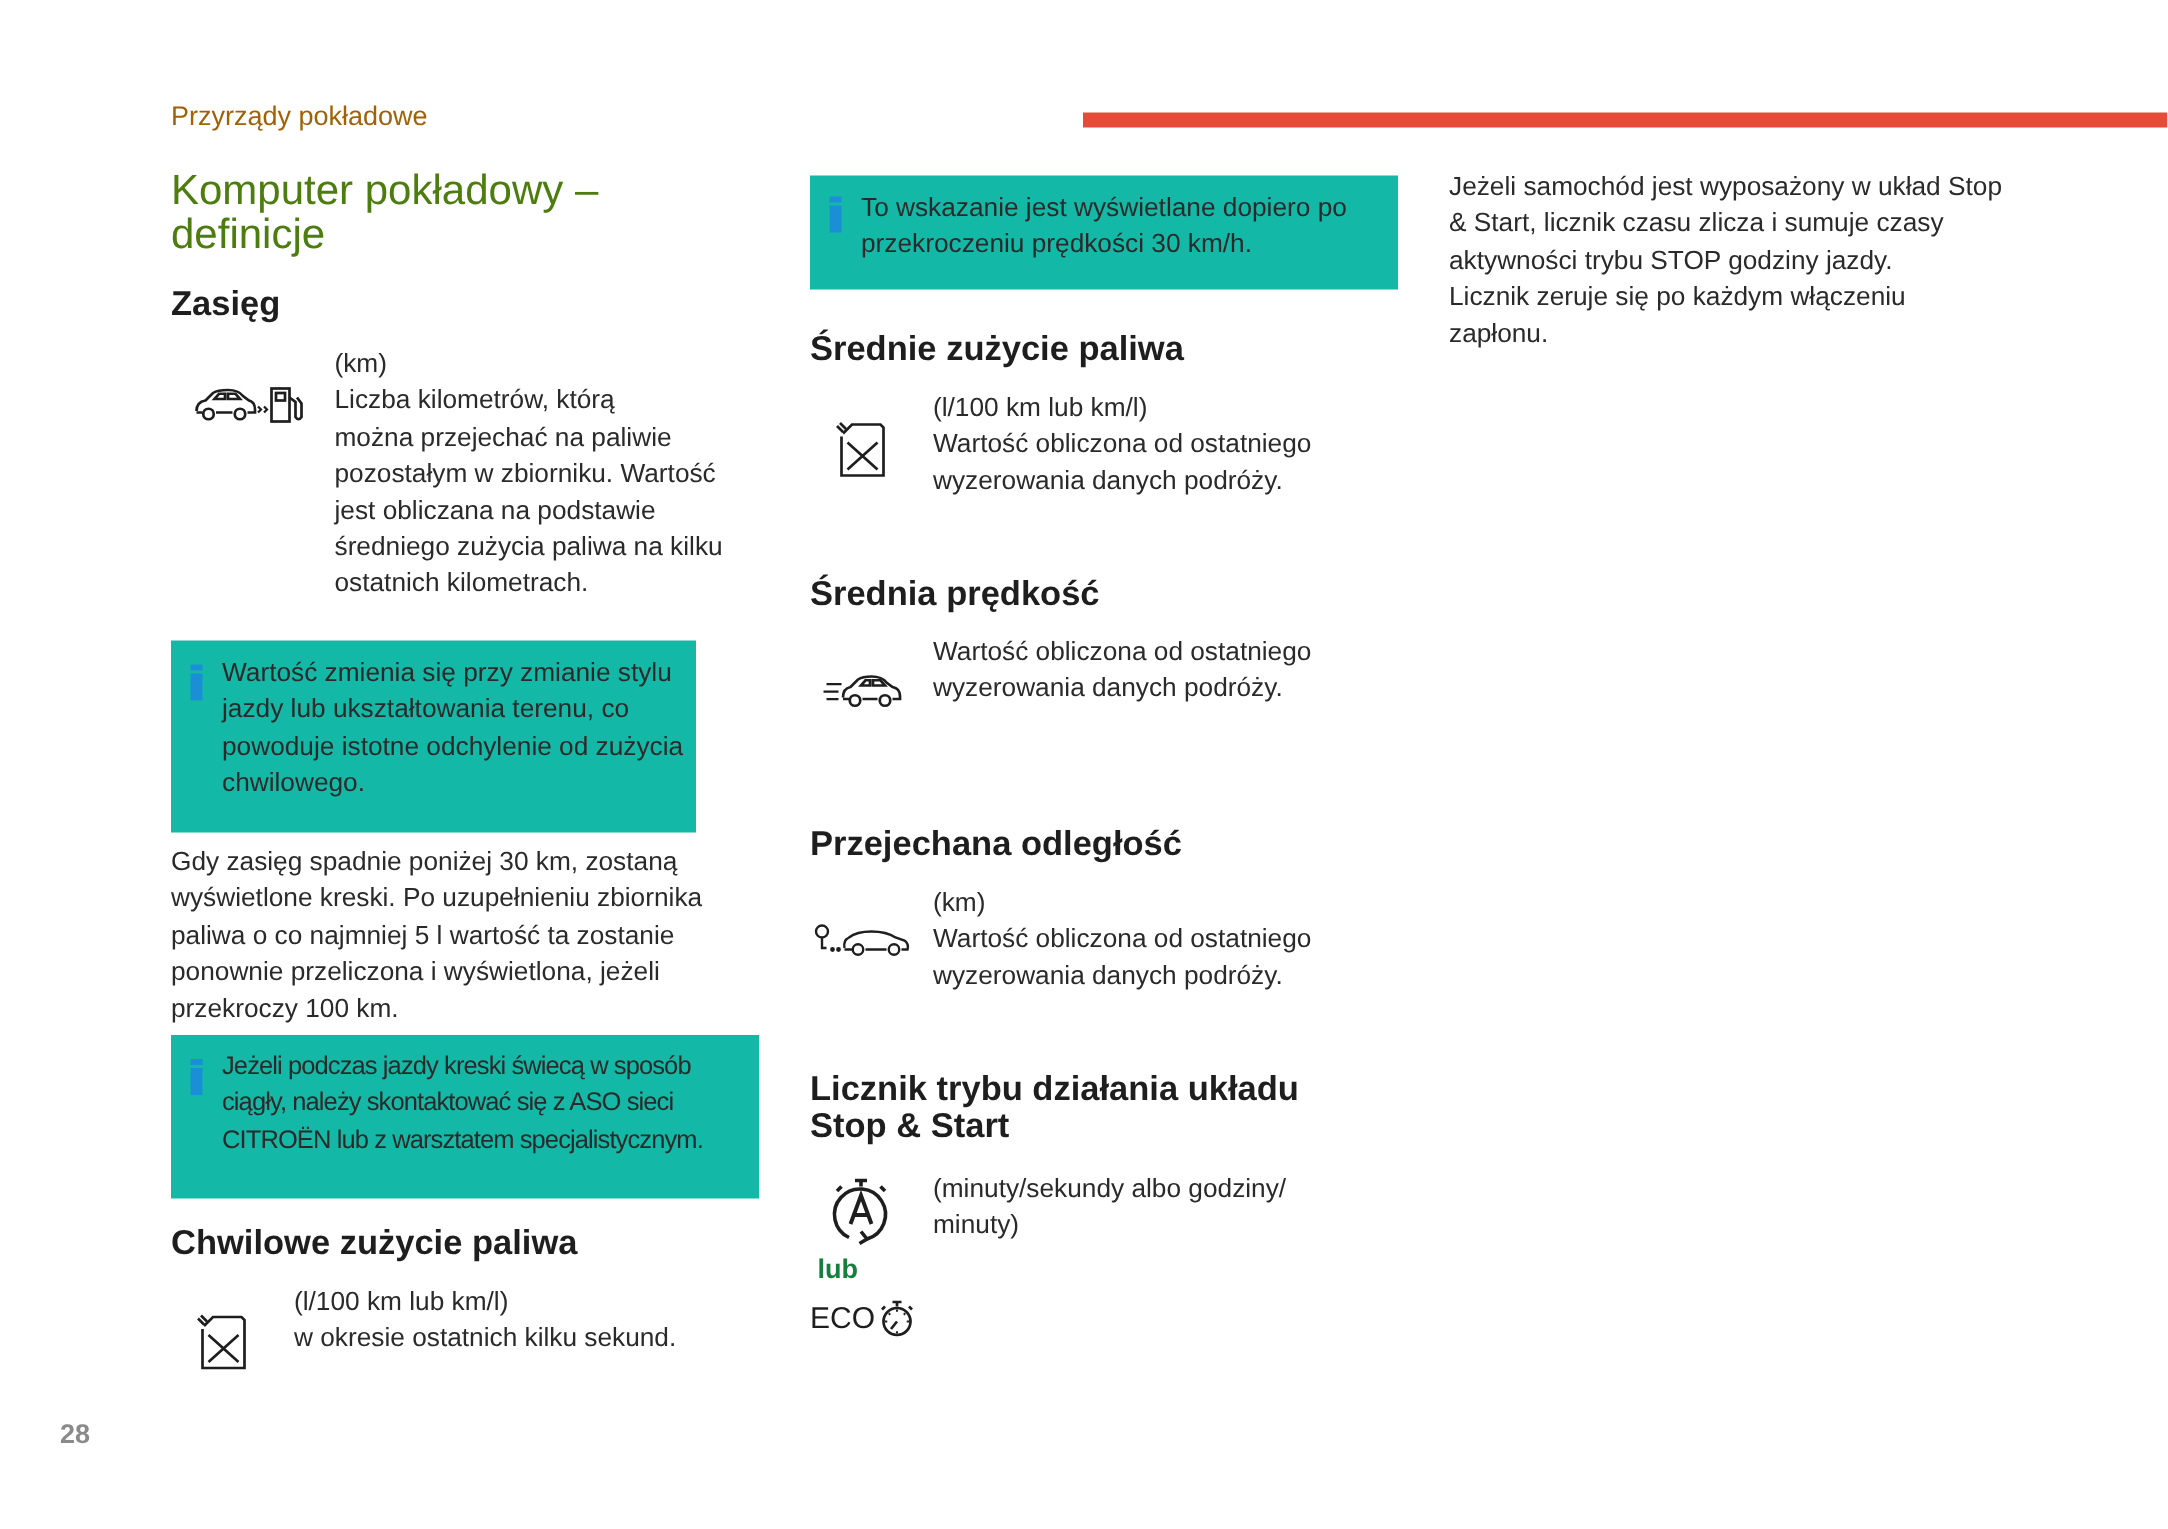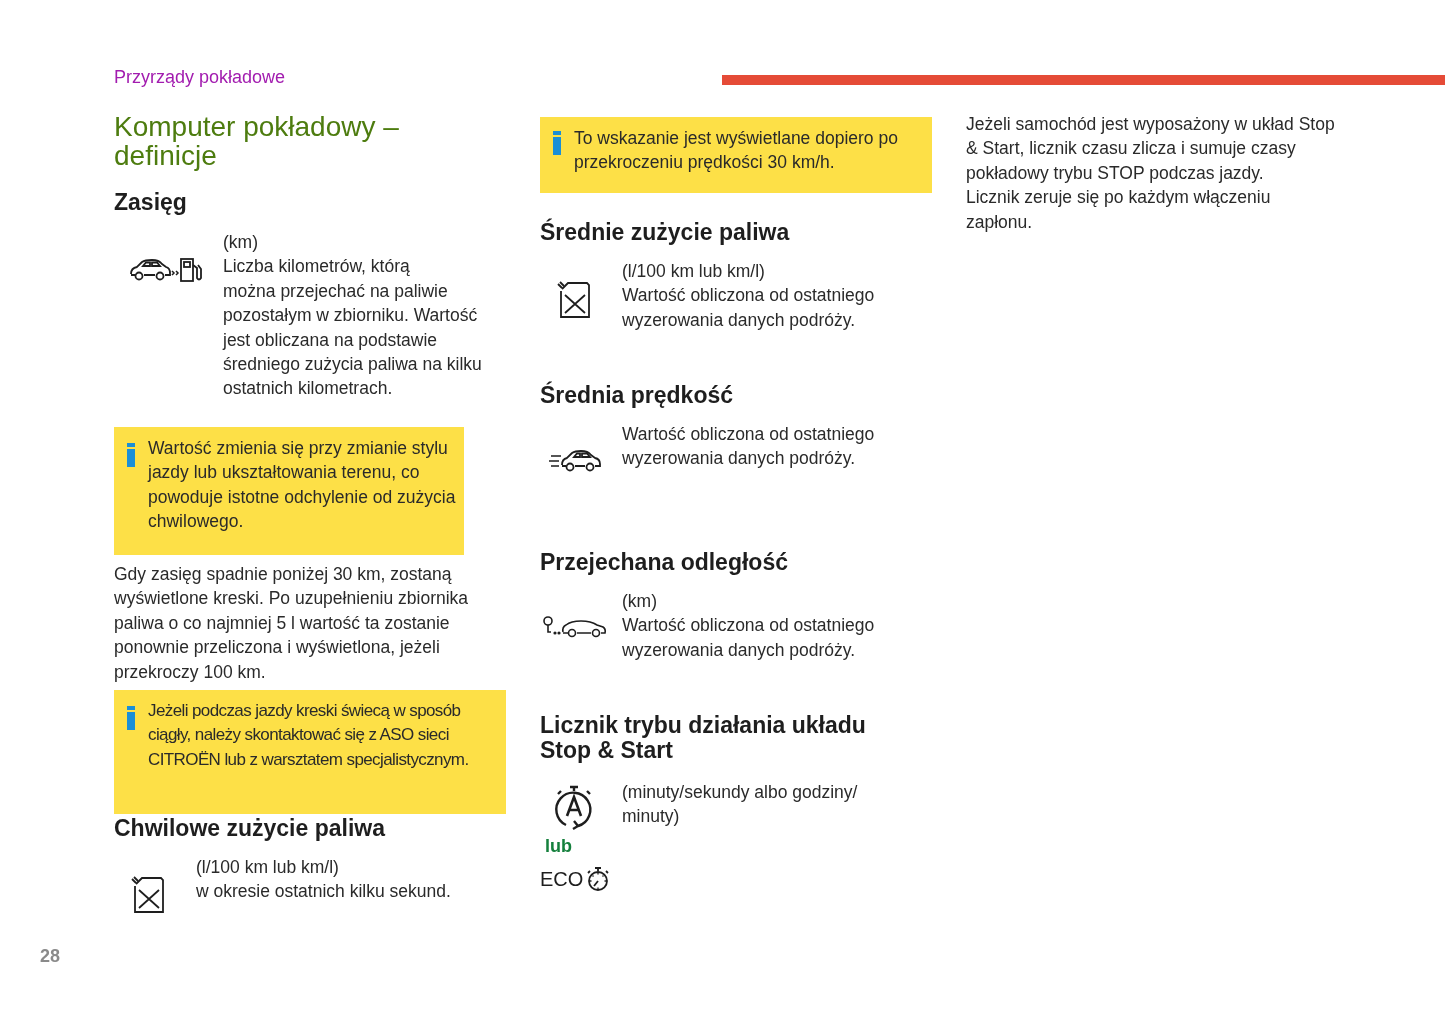--- a/index.html
+++ b/index.html
@@ -1,27 +1,27 @@
 <!DOCTYPE html>
 <html><head>
 <meta charset="utf-8">
 <style>
   html, body { margin: 0; padding: 0; }
   body {
     width: 1445px; height: 1019px; position: relative; background: #ffffff;
     font-family: "Liberation Sans", sans-serif; color: #2a2a2a; overflow: hidden;
   }
   .abs { position: absolute; }
-  .section-label { left: 114px; top: 67px; font-size: 18px; color: #a21caf; }
+  .section-label { left: 114px; top: 67px; font-size: 18px; color: #a16207; }
   .red-bar { left: 722px; top: 75px; width: 723px; height: 10px; background: #e54b37; }
   .page-title { left: 114px; top: 112px; width: 380px; font-size: 28px; font-weight: normal; line-height: 29px; color: #4d7c0f; }
   h2 { margin: 0; font-size: 23px; font-weight: bold; color: #1e1e1e; line-height: 25px; }
   .body-text { font-size: 17.5px; line-height: 24.4px; color: #2a2a2a; }
   .note {
-    background: #fde047; position: absolute;
+    background: #14b8a6; position: absolute;
   }
   .note .info-i {
     position: absolute; left: 13px; top: 16px; width: 8px; height: 24px;
   }
   .note .info-i .dot { position: absolute; left: 0; top: 0; width: 8px; height: 4px; background: #1a8fd6; }
   .note .info-i .stem { position: absolute; left: 0; top: 6px; width: 8px; height: 18px; background: #1a8fd6; }
   .note .txt { position: absolute; left: 34px; top: 9px; font-size: 17.5px; line-height: 24.4px; color: #2a2a2a; }
   .note .txt.narrow { font-size: 17px; letter-spacing: -0.6px; }
   .icon svg { display: block; }
   .page-number { left: 40px; top: 946px; font-size: 18px; font-weight: bold; color: #8a8a8a; }
@@ -72,21 +72,21 @@
 </div>
 
 <div class="abs body-text" style="left:114px; top:562px;">
   <div>Gdy zasięg spadnie poniżej 30 km, zostaną</div>
   <div>wyświetlone kreski. Po uzupełnieniu zbiornika</div>
   <div>paliwa o co najmniej 5 l wartość ta zostanie</div>
   <div>ponownie przeliczona i wyświetlona, jeżeli</div>
   <div>przekroczy 100 km.</div>
 </div>
 
-<div class="note" style="left:114px; top:690px; width:392px; height:124px;">
+<div class="note" style="left:114px; top:690px; width:392px; height:109px;">
   <div class="info-i">
       <div class="dot"></div>
       <div class="stem"></div>
     </div>
   <div class="txt narrow">
     <div>Jeżeli podczas jazdy kreski świecą w sposób</div>
     <div>ciągły, należy skontaktować się z ASO sieci</div>
     <div>CITROËN lub z warsztatem specjalistycznym.</div>
   </div>
 </div>
@@ -189,16 +189,16 @@
   </svg>
 </div>
 <div class="abs body-text" style="left:622px; top:780px;">
   <div>(minuty/sekundy albo godziny/</div>
   <div>minuty)</div>
 </div>
 
 <div class="abs body-text" style="left:966px; top:112px;">
   <div>Jeżeli samochód jest wyposażony w układ Stop</div>
   <div>&amp; Start, licznik czasu zlicza i sumuje czasy</div>
-  <div>pokładowy trybu STOP podczas jazdy.</div>
+  <div>aktywności trybu STOP godziny jazdy.</div>
   <div>Licznik zeruje się po każdym włączeniu</div>
   <div>zapłonu.</div>
 </div>
 
 </body></html>

